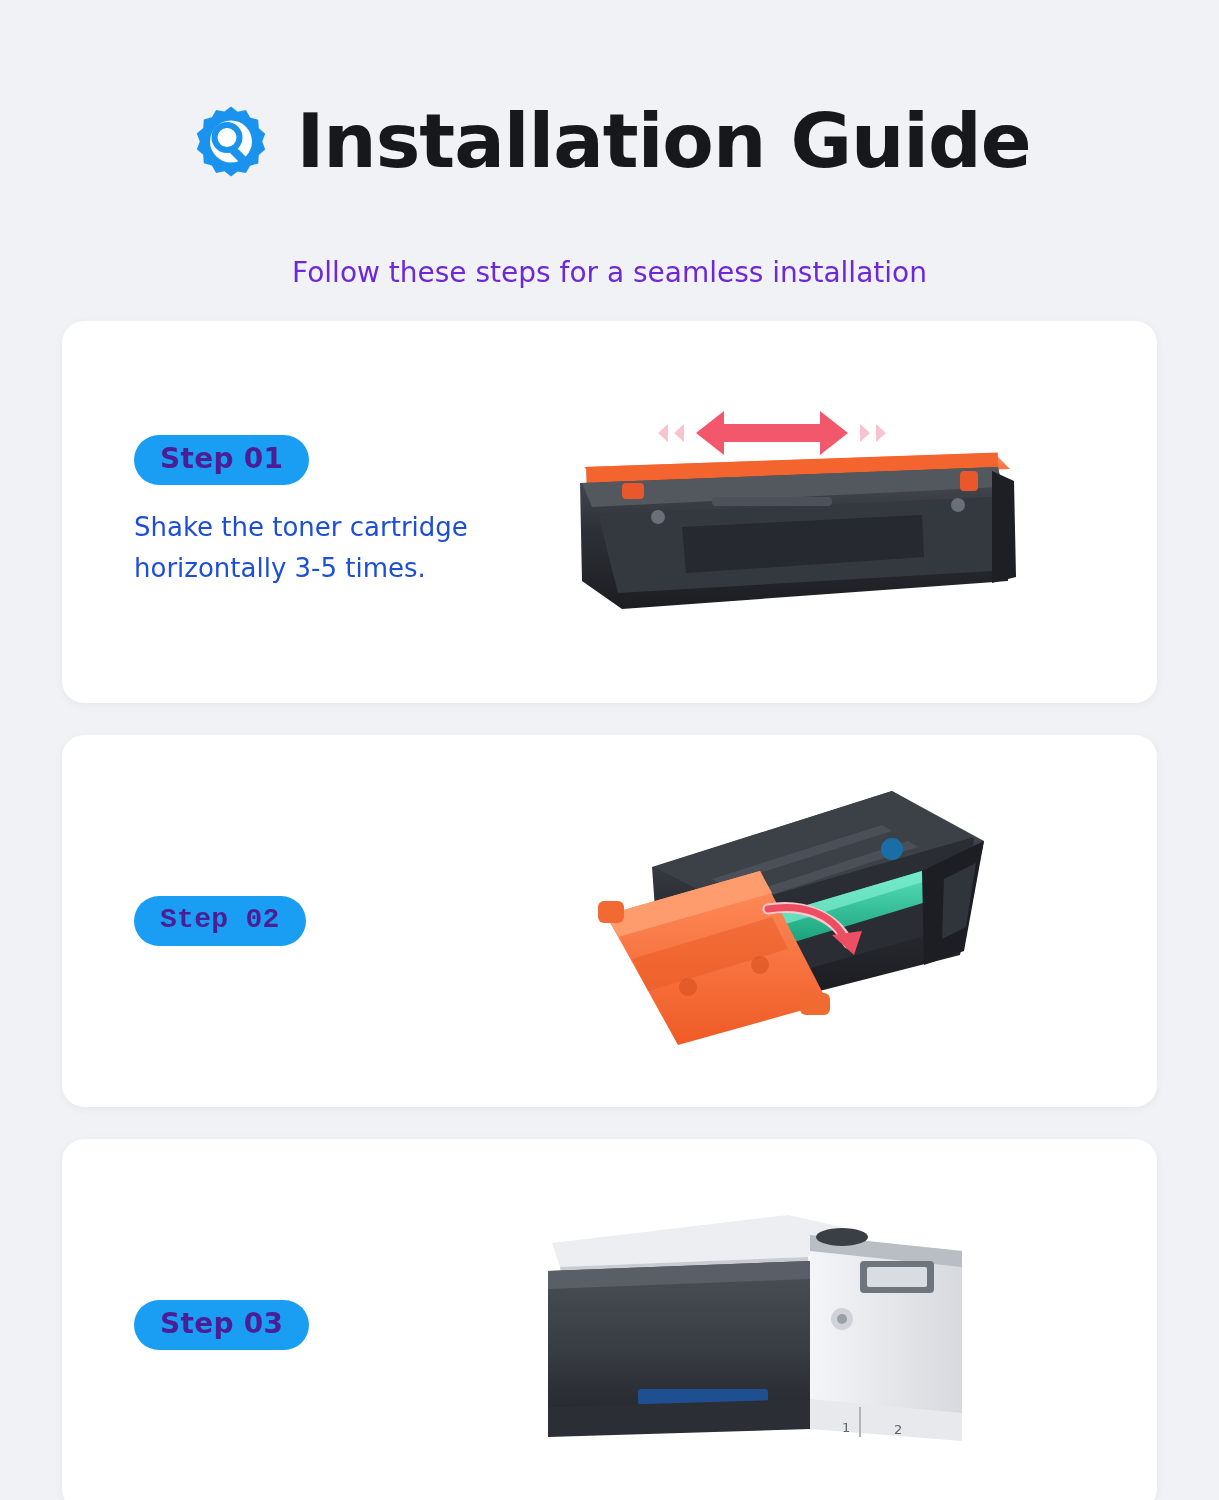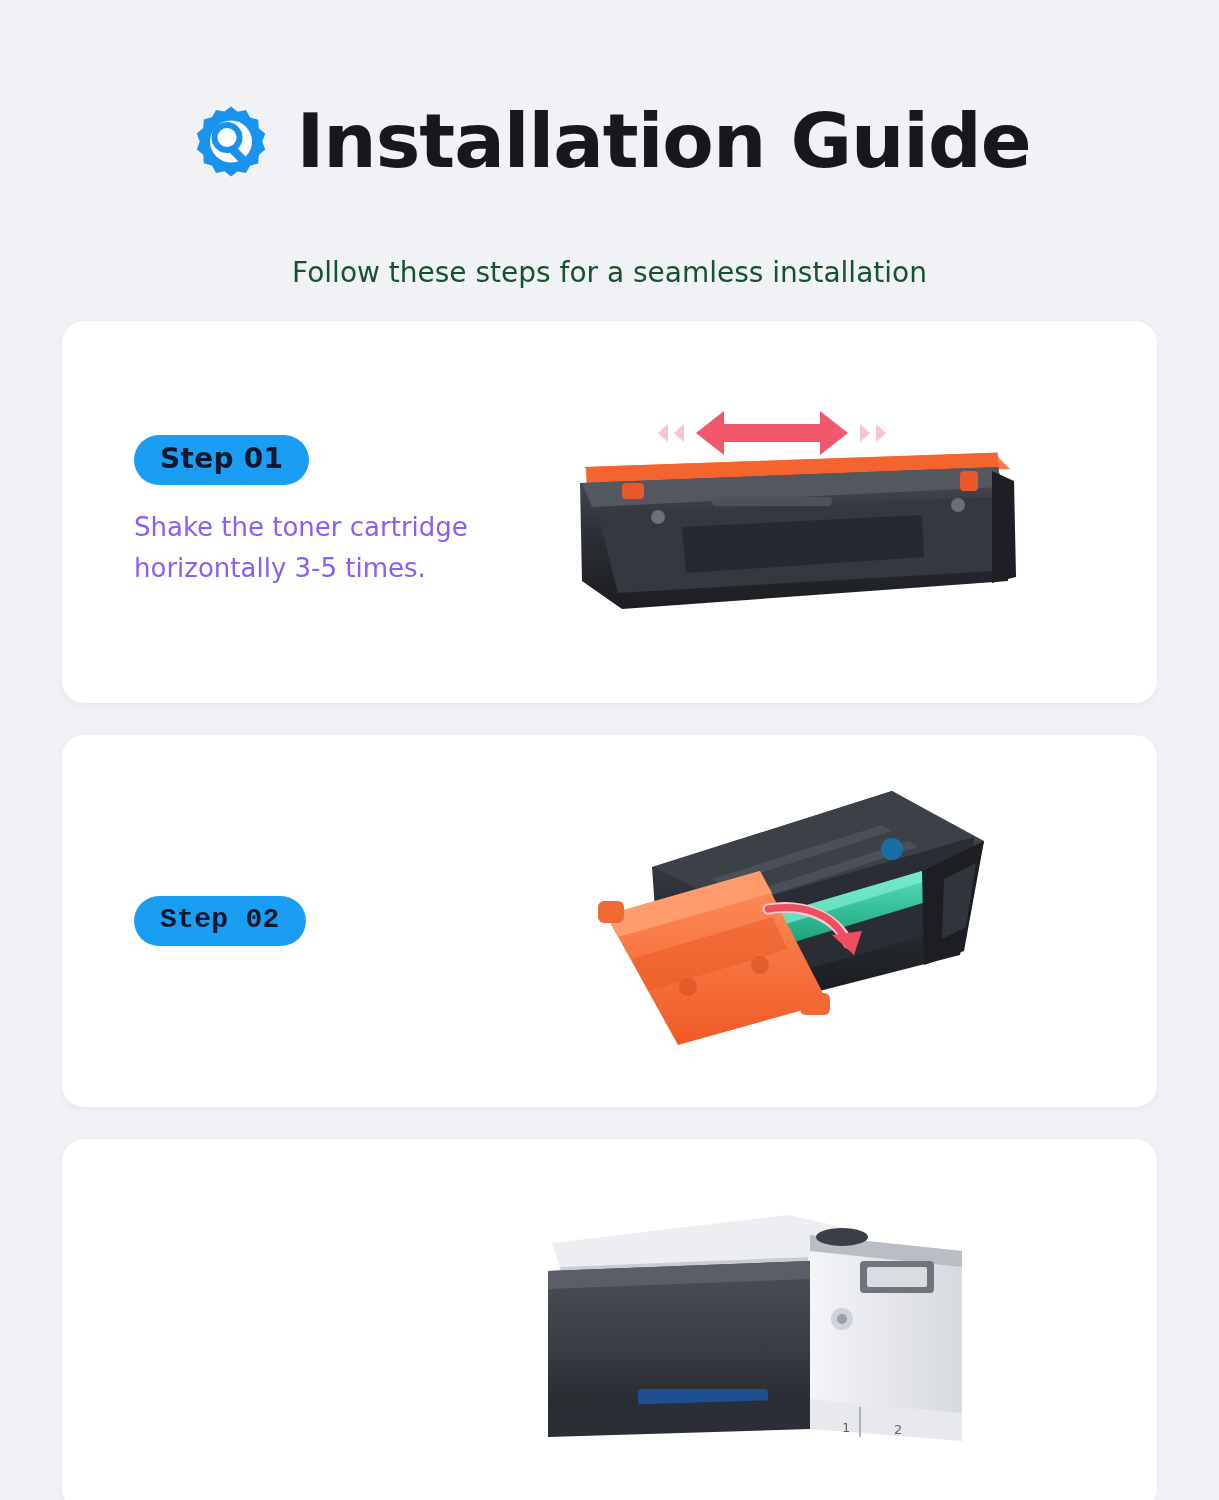--- a/index.html
+++ b/index.html
@@ -43,21 +43,21 @@
     font-size: 75px;
     line-height: 1;
     font-weight: bold;
     color: #16181c;
     letter-spacing: -1px;
     font-family: "DejaVu Sans", sans-serif;
   }
   .subtitle {
     margin-top: 26px;
     font-size: 28px;
-    color: #14532d;
+    color: #6d28d9;
     font-family: "DejaVu Sans", sans-serif;
   }
 
   
   .cards {
     margin-top: 32px;
     padding: 0 62px;
     display: flex;
     flex-direction: column;
     gap: 32px;
@@ -77,33 +77,33 @@
 
   .card-text {
     width: 500px;
     padding-left: 72px;
     box-sizing: border-box;
     flex: 0 0 auto;
   }
   .step-badge {
     display: inline-block;
     background: #1a9ef4;
-    color: #0f172a;
+    color: #4c1d95;
     font-size: 28px;
     font-weight: bold;
     padding: 10px 26px 12px;
     border-radius: 26px;
     line-height: 1;
     letter-spacing: 0.3px;
   }
   .step-desc {
     margin-top: 22px;
     font-size: 26px;
     line-height: 1.55;
-    color: #8b5cf6;
+    color: #1d4ed8;
     max-width: 430px;
   }
   .card-figure {
     flex: 1 1 auto;
     height: 100%;
     position: relative;
   }
 
   
   .fig1-wrap { position: absolute; left: -10px; top: 0; width: 520px; height: 100%; }
@@ -254,20 +254,21 @@
                 <path d="M262 180 l-22 -20 l30 -4 z" fill="#ee4e62"></path>
               </g>
             </svg>
           </div>
         </div>
       </div>
     </div>
 
     <div class="card card-3">
       <div class="card-text">
+        <div class="step-badge">Step 03</div>
       </div>
       <div class="card-figure">
         <div class="fig3-wrap">
           <div class="fig3-img">
             <svg width="430" height="250" viewBox="0 0 430 250" xmlns="http://www.w3.org/2000/svg">
               <defs>
                 <linearGradient id="g3dark" x1="0" y1="0" x2="0" y2="1">
                   <stop offset="0%" stop-color="#4b5057"></stop>
                   <stop offset="55%" stop-color="#383c43"></stop>
                   <stop offset="100%" stop-color="#23262b"></stop>

